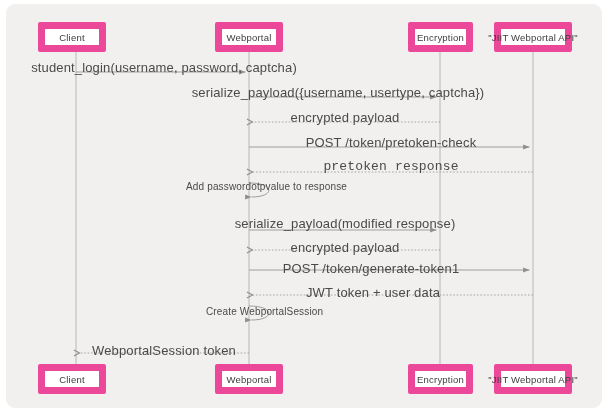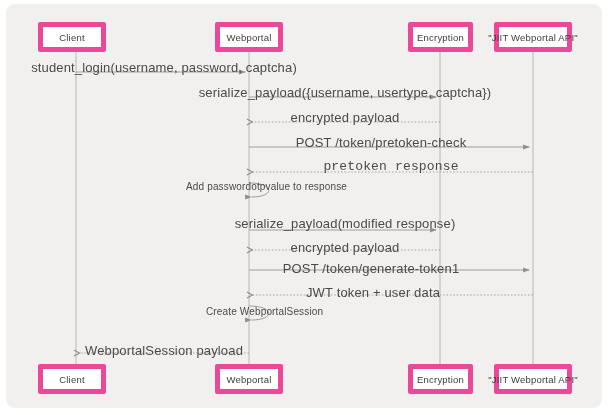--- a/index.html
+++ b/index.html
@@ -2,21 +2,21 @@
 <html><head>
 <meta charset="utf-8">
 <style>
   html,body{margin:0;padding:0;background:#ffffff;}
   body{width:608px;height:415px;overflow:hidden;
        font-family:"Liberation Sans","DejaVu Sans",sans-serif;}
   #canvas{position:relative;width:608px;height:415px;}
   .bg-sheet{position:absolute;left:6px;top:4px;width:596px;height:404px;
             background:#f1f0ee;border-radius:9px;}
   svg#diagram{position:absolute;left:0;top:0;width:608px;height:415px;}
-  .pbox{position:absolute;background:#ffffff;border:5px solid #ec4899;
+  .pbox{position:absolute;background:#ffffff;border:7px solid #ec4899;
         border-radius:2px;display:flex;align-items:center;justify-content:center;
         box-sizing:border-box;}
   .pbox span{font-size:9.5px;color:#3c3c3c;letter-spacing:.2px;white-space:nowrap;}
   .msg-label{position:absolute;font-size:13px;color:#4a4a4a;white-space:nowrap;
              letter-spacing:.15px;transform:translateX(-50%);}
   .note-label{position:absolute;font-size:10px;color:#4a4a4a;white-space:nowrap;
               letter-spacing:.15px;}
 </style>
 </head>
 <body>
@@ -81,25 +81,25 @@
       </div>
       <div class="pbox" style="left: 494px; top: 22px; width: 78px; height: 30px;">
         <span>"JIIT Webportal API"</span>
       </div>
       <div class="pbox" style="left: 494px; top: 364px; width: 78px; height: 30px;">
         <span>"JIIT Webportal API"</span>
       </div>
     </div>
   <div id="labels">
       <div class="msg-label" style="top: 60px; left: 164px;">student_login(username, password, captcha)</div>
-      <div class="msg-label" style="top: 85px; left: 345px;">serialize_payload({username, usertype, captcha})</div>
+      <div class="msg-label" style="top: 85px; left: 338px;">serialize_payload({username, usertype, captcha})</div>
       <div class="msg-label" style="top: 110px; left: 345px;">encrypted payload</div>
-      <div class="msg-label" style="top: 135px; left: 381px;">POST /token/pretoken-check</div>
+      <div class="msg-label" style="top: 135px; left: 391px;">POST /token/pretoken-check</div>
       <div class="msg-label" style="top: 159px; left: 391px; font-family: Liberation Mono, monospace;">pretoken response</div>
       <div class="note-label" style="top: 181px; left: 186px;">Add passwordotpvalue to response</div>
       <div class="msg-label" style="top: 216px; left: 345px;">serialize_payload(modified response)</div>
       <div class="msg-label" style="top: 240px; left: 345px;">encrypted payload</div>
       <div class="msg-label" style="top: 261px; left: 371px;">POST /token/generate-token1</div>
       <div class="msg-label" style="top: 285px; left: 373px;">JWT token + user data</div>
       <div class="note-label" style="top: 306px; left: 206px;">Create WebportalSession</div>
-      <div class="msg-label" style="top: 343px; left: 164px;">WebportalSession payload</div>
+      <div class="msg-label" style="top: 343px; left: 164px;">WebportalSession token</div>
     </div>
 </div>
 
 </body></html>

